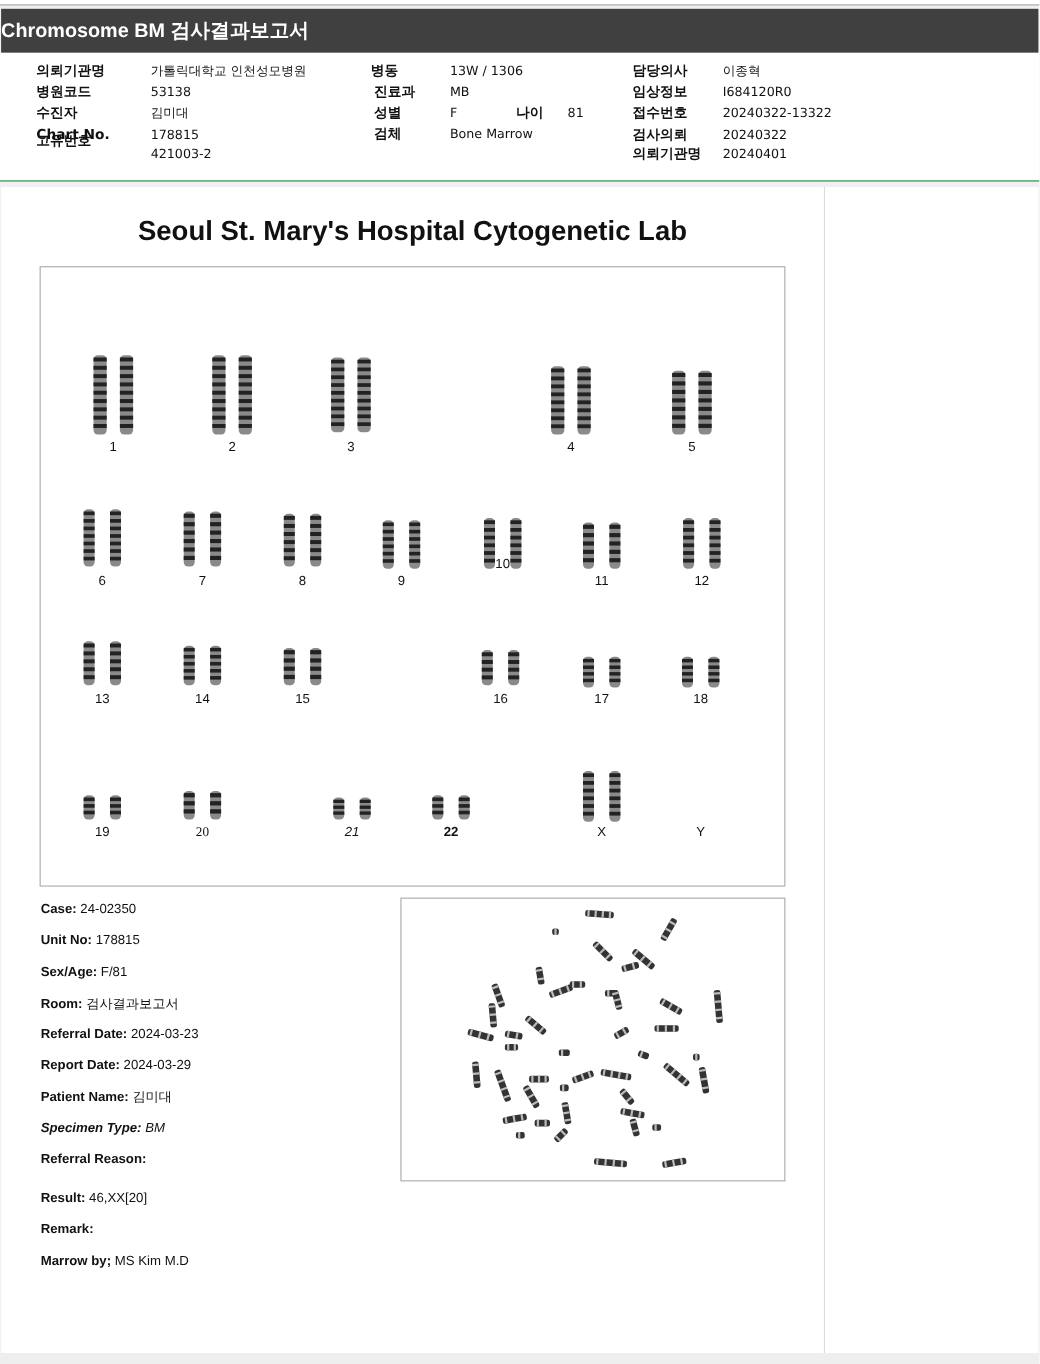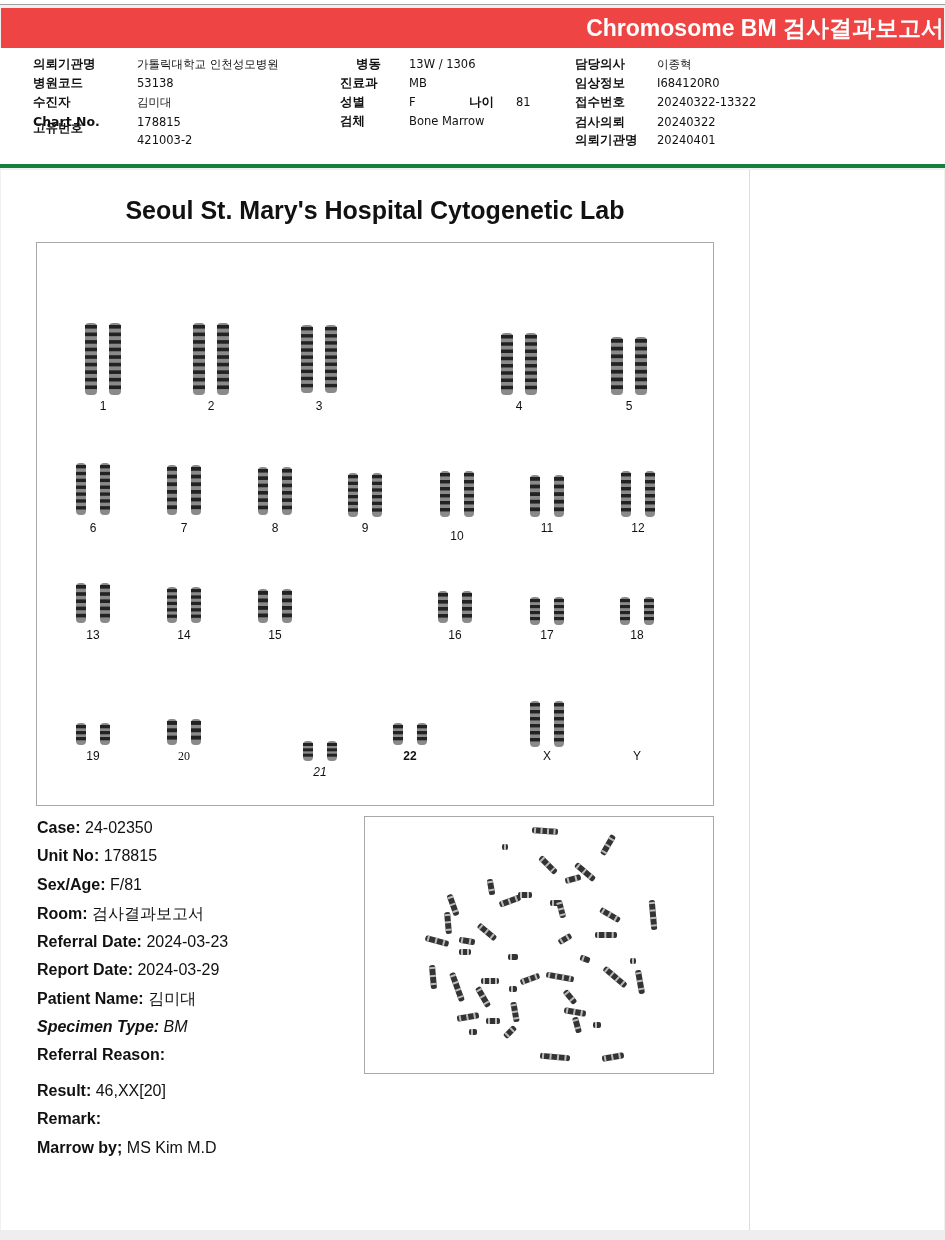--- a/index.html
+++ b/index.html
@@ -5,27 +5,27 @@
     html, body { margin: 0; padding: 0; }
     body {
       width: 945px; height: 1240px; overflow: hidden;
       background: #f0f0f0;
       font-family: "DejaVu Sans", sans-serif;
       position: relative;
     }
     .topline { position: absolute; left: 0; top: 0; width: 945px; height: 4px; background: #ffffff; border-bottom: 1px solid #a0a0a0; }
     .header-bar {
       position: absolute; left: 1px; top: 8px; width: 943px; height: 40px;
-      background: #ef4444; color: #ffffff;
-      display: flex; align-items: center; justify-content: flex-end;
-      font-family: "Liberation Sans", sans-serif; font-weight: bold; font-size: 23px;
+      background: #404040; color: #ffffff;
+      display: flex; align-items: center; justify-content: flex-start;
+      font-family: "Liberation Sans", sans-serif; font-weight: bold; font-size: 18px;
     }
     .info-area {
       position: absolute; left: 0; top: 48px; width: 945px; height: 116px;
-      background: #ffffff; border-bottom: 4px solid #15803d;
+      background: #ffffff; border-bottom: 1px solid #15803d;
     }
     .info-cell { position: absolute; font-size: 11.5px; color: #111; white-space: nowrap; }
     .info-label { font-weight: bold; font-size: 12.5px; }
     .report-page {
       position: absolute; left: 1px; top: 170px; width: 748px; height: 1060px;
       background: #ffffff;
       border-right: 1px solid #dcdcdc;
     }
     .right-panel {
       position: absolute; left: 750px; top: 170px; width: 194px; height: 1060px;
@@ -41,21 +41,21 @@
       border: 1px solid #a8a8a8; background: #fff;
     }
     .chr {
       position: absolute; width: 60px; height: 100px;
     }
     .chr svg { position: absolute; left: 0; top: 0; }
     .chr-label {
       position: absolute; left: 0; width: 60px; text-align: center;
       font-family: "Liberation Sans", sans-serif; font-size: 12px; color: #111;
     }
-    .details { position: absolute; left: 37px; font-family: "Liberation Sans", sans-serif; font-size: 16px; color: #111; }
+    .details { position: absolute; left: 37px; font-family: "Liberation Sans", sans-serif; font-size: 12px; color: #111; }
     .details .k { font-weight: bold; }
     .meta-box {
       position: absolute; left: 364px; top: 816px; width: 348px; height: 256px;
       border: 1px solid #a8a8a8; background: #fff;
     }
   </style>
 </head>
 <body>
 
 <div class="topline"></div>
@@ -70,21 +70,21 @@
   <span class="info-cell" style="left:137px;top:9px">가톨릭대학교 인천성모병원</span>
   <span class="info-cell info-label" style="left:33px;top:27px">병원코드</span>
   <span class="info-cell" style="left:137px;top:28px">53138</span>
   <span class="info-cell info-label" style="left:33px;top:46px">수진자</span>
   <span class="info-cell" style="left:137px;top:47px">김미대</span>
   <span class="info-cell info-label" style="left:33px;top:66px">Chart No.</span>
   <span class="info-cell" style="left:137px;top:67px">178815</span>
   <span class="info-cell info-label" style="left:33px;top:72px">고유번호</span>
   <span class="info-cell" style="left:137px;top:85px">421003-2</span>
 
-  <span class="info-cell info-label" style="left:356px;top:8px">병동</span>
+  <span class="info-cell info-label" style="left:337px;top:8px">병동</span>
   <span class="info-cell" style="left:409px;top:9px">13W / 1306</span>
   <span class="info-cell info-label" style="left:340px;top:27px">진료과</span>
   <span class="info-cell" style="left:409px;top:28px">MB</span>
   <span class="info-cell info-label" style="left:340px;top:46px">성별</span>
   <span class="info-cell" style="left:409px;top:47px">F</span>
   <span class="info-cell info-label" style="left:469px;top:46px">나이</span>
   <span class="info-cell" style="left:516px;top:47px">81</span>
   <span class="info-cell info-label" style="left:340px;top:65px">검체</span>
   <span class="info-cell" style="left:409px;top:66px">Bone Marrow</span>
 
@@ -314,21 +314,21 @@
         <rect x="13" y="32" width="10" height="3.45" fill="#222"></rect>
         <rect x="13" y="39" width="10" height="3.45" fill="#222"></rect>
         <rect x="37" y="2" width="10" height="46" rx="4" fill="#8a8a8a"></rect>
         <rect x="37" y="4" width="10" height="3.45" fill="#222"></rect>
         <rect x="37" y="11" width="10" height="3.45" fill="#222"></rect>
         <rect x="37" y="18" width="10" height="3.45" fill="#222"></rect>
         <rect x="37" y="25" width="10" height="3.45" fill="#222"></rect>
         <rect x="37" y="32" width="10" height="3.45" fill="#222"></rect>
         <rect x="37" y="39" width="10" height="3.45" fill="#222"></rect>
       </svg>
-      <div class="chr-label" style="top: 286px;">10</div>
+      <div class="chr-label" style="top: 262px;">10</div>
     </div>
     <div class="chr" style="left: 480px; top: 0px; height: 1px;">
       <svg width="60" height="46" style="top: 230px;">
         <rect x="13" y="2" width="10" height="42" rx="4" fill="#8a8a8a"></rect>
         <rect x="13" y="4" width="10" height="3.7800000000000002" fill="#222"></rect>
         <rect x="13" y="11.6" width="10" height="3.7800000000000002" fill="#222"></rect>
         <rect x="13" y="19.2" width="10" height="3.7800000000000002" fill="#222"></rect>
         <rect x="13" y="26.8" width="10" height="3.7800000000000002" fill="#222"></rect>
         <rect x="13" y="34.4" width="10" height="3.7800000000000002" fill="#222"></rect>
         <rect x="37" y="2" width="10" height="42" rx="4" fill="#8a8a8a"></rect>
@@ -472,21 +472,21 @@
         <rect x="13" y="4" width="10" height="3.9" fill="#222"></rect>
         <rect x="13" y="11.333333333333332" width="10" height="3.9" fill="#222"></rect>
         <rect x="13" y="18.666666666666664" width="10" height="3.9" fill="#222"></rect>
         <rect x="37" y="2" width="10" height="26" rx="4" fill="#8a8a8a"></rect>
         <rect x="37" y="4" width="10" height="3.9" fill="#222"></rect>
         <rect x="37" y="11.333333333333332" width="10" height="3.9" fill="#222"></rect>
         <rect x="37" y="18.666666666666664" width="10" height="3.9" fill="#222"></rect>
       </svg>
       <div class="chr-label" style="top: 506px; font-family: Liberation Serif, serif;">20</div>
     </div>
-    <div class="chr" style="left: 253px; top: 16px; height: 1px; font-style: italic;">
+    <div class="chr" style="left: 253px; top: 0px; height: 1px; font-style: italic;">
       <svg width="60" height="24" style="top: 480px;">
         <rect x="13" y="2" width="10" height="20" rx="4" fill="#8a8a8a"></rect>
         <rect x="13" y="4" width="10" height="3" fill="#222"></rect>
         <rect x="13" y="9.333333333333332" width="10" height="3" fill="#222"></rect>
         <rect x="13" y="14.666666666666666" width="10" height="3" fill="#222"></rect>
         <rect x="37" y="2" width="10" height="20" rx="4" fill="#8a8a8a"></rect>
         <rect x="37" y="4" width="10" height="3" fill="#222"></rect>
         <rect x="37" y="9.333333333333332" width="10" height="3" fill="#222"></rect>
         <rect x="37" y="14.666666666666666" width="10" height="3" fill="#222"></rect>
       </svg>

